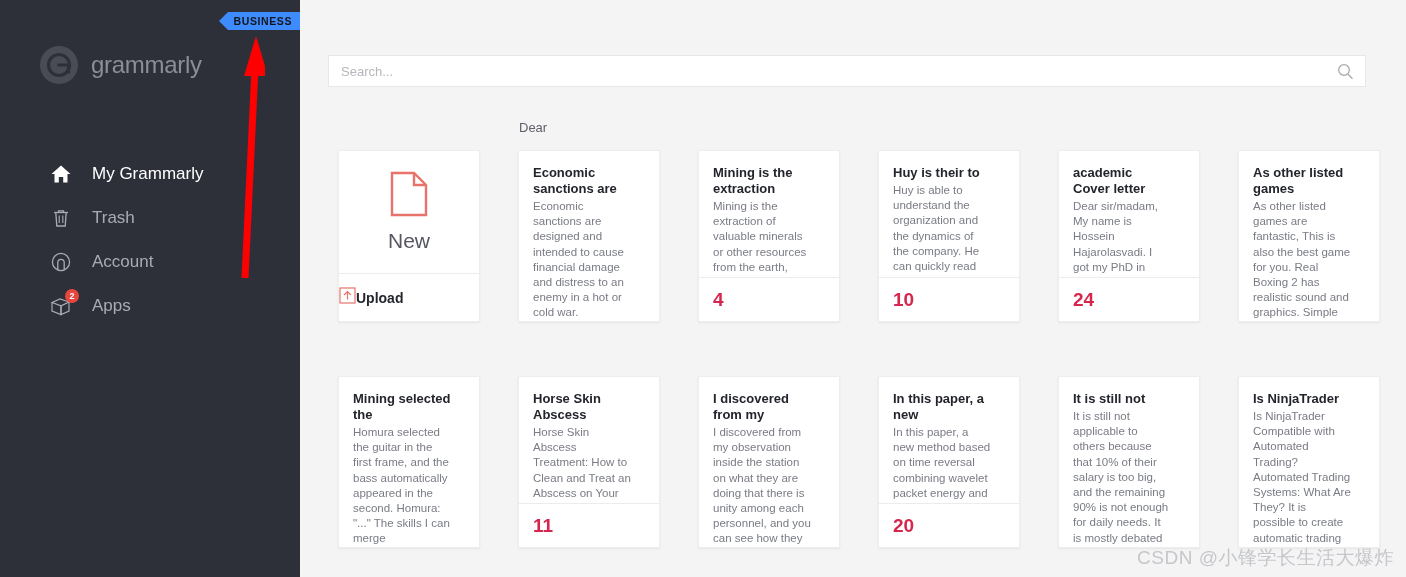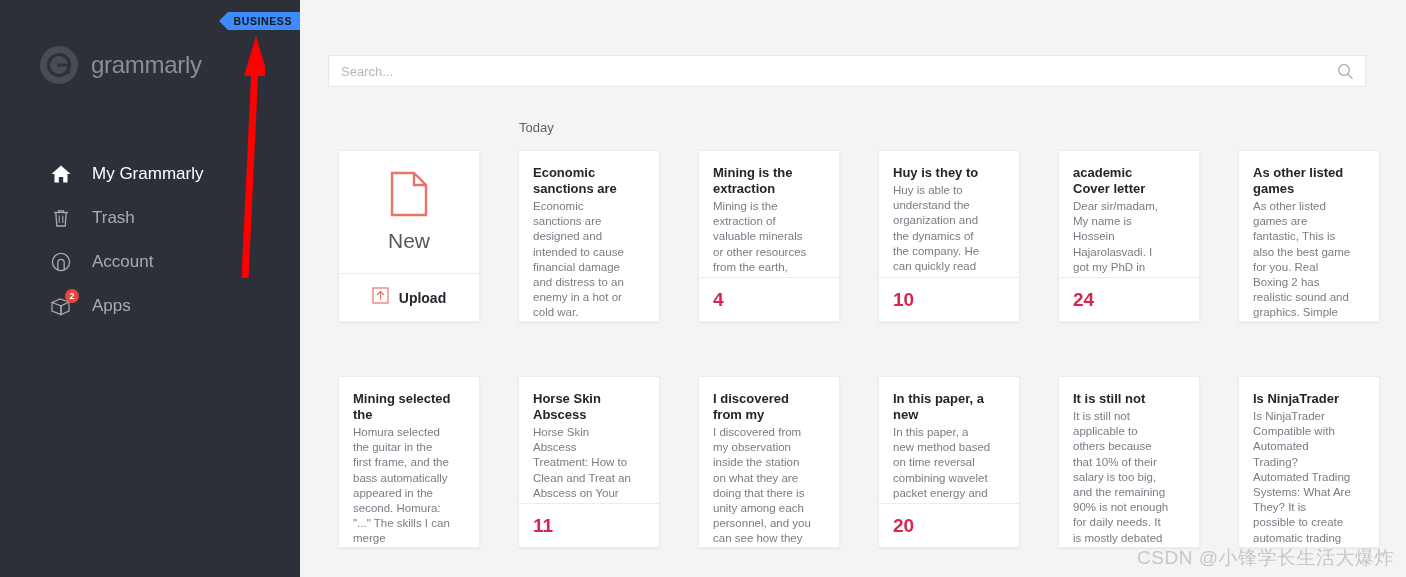--- a/index.html
+++ b/index.html
@@ -152,22 +152,21 @@
   .new-top {
     flex: 1;
     display: flex; flex-direction: column;
     align-items: center; justify-content: center;
     gap: 8px;
   }
   .new-label { font-size: 21px; color: #55565f; }
   .new-bottom {
     height: 48px;
     border-top: 1px solid #ececed;
-    display: flex; align-items: center; justify-content: center;
-    gap: 10px;
+    display: flex; align-items: center; 
   }
   .upload-label { font-size: 14px; font-weight: bold; color: #25272e; }
 
   
   .doc-body {
     flex: 1;
     padding: 14px 28px 0 14px;
     overflow: hidden;
   }
   .doc-title {
@@ -288,21 +287,21 @@
     <div id="search-wrap">
       <input id="search-input" type="text" placeholder="Search..." style="">
       <span id="search-icon-btn">
         <svg width="17" height="17" viewBox="0 0 17 17">
           <circle cx="7" cy="7" r="5.3" fill="none" stroke="#a6a7ac" stroke-width="1.25"></circle>
           <path d="M11 11.2 L15.5 15.7" stroke="#a6a7ac" stroke-width="1.25" fill="none"></path>
         </svg>
       </span>
     </div>
 
-    <div id="section-label">Today</div>
+    <div id="section-label">Dear</div>
 
     <div id="grid">
 
       <div class="card new-card">
         <div class="new-top">
           <span>
             <svg width="40" height="46" viewBox="0 0 40 46">
               <path d="M3 2 H25 L37 14 V44 H3 Z" fill="none" stroke="#e8736a" stroke-width="2.4"></path>
               <path d="M25 2 V14 H37" fill="none" stroke="#e8736a" stroke-width="2.4"></path>
             </svg>
@@ -332,21 +331,21 @@
           <div class="doc-title">Mining is the extraction</div>
           <div class="doc-snippet">Mining is the extraction of valuable minerals or other resources from the earth, typically using</div>
         </div>
         <div class="doc-footer">
           <span class="doc-score">4</span>
         </div>
       </div>
 
       <div class="card">
         <div class="doc-body">
-          <div class="doc-title">Huy is they to</div>
+          <div class="doc-title">Huy is their to</div>
           <div class="doc-snippet">Huy is able to understand the organization and the dynamics of the company. He can quickly read the</div>
         </div>
         <div class="doc-footer">
           <span class="doc-score">10</span>
         </div>
       </div>
 
       <div class="card">
         <div class="doc-body">
           <div class="doc-title">academic Cover letter</div>

